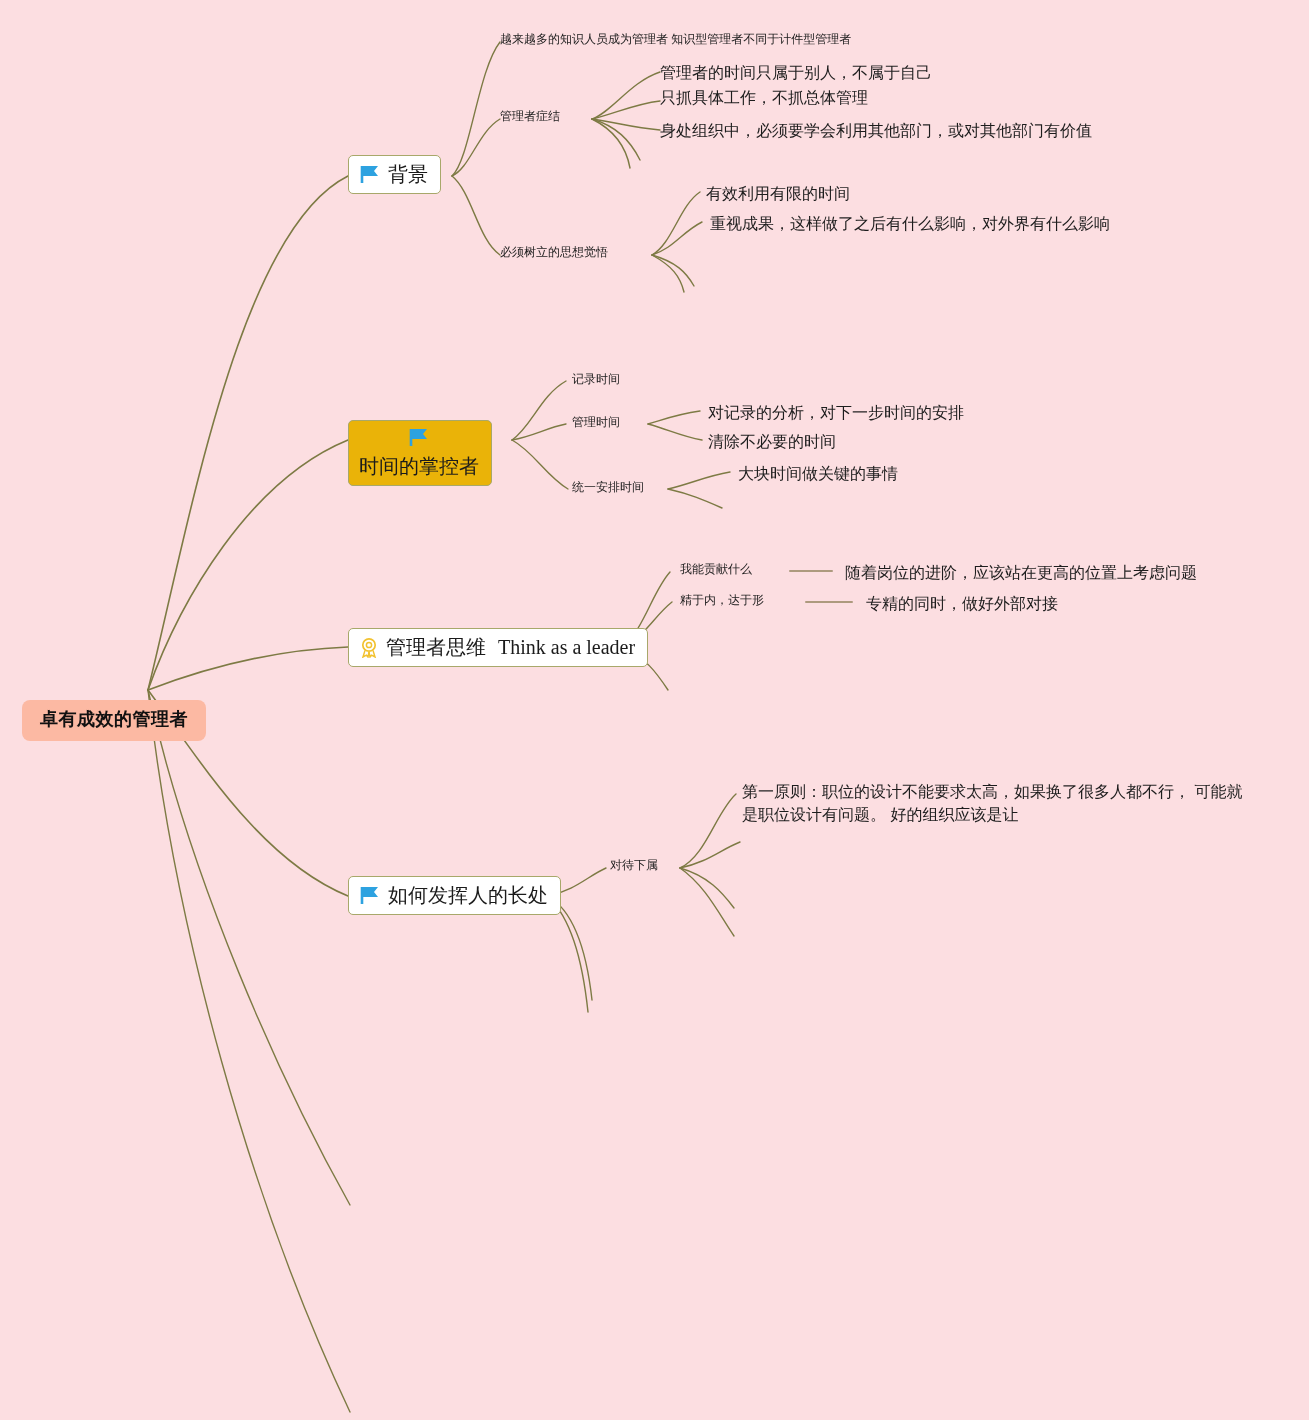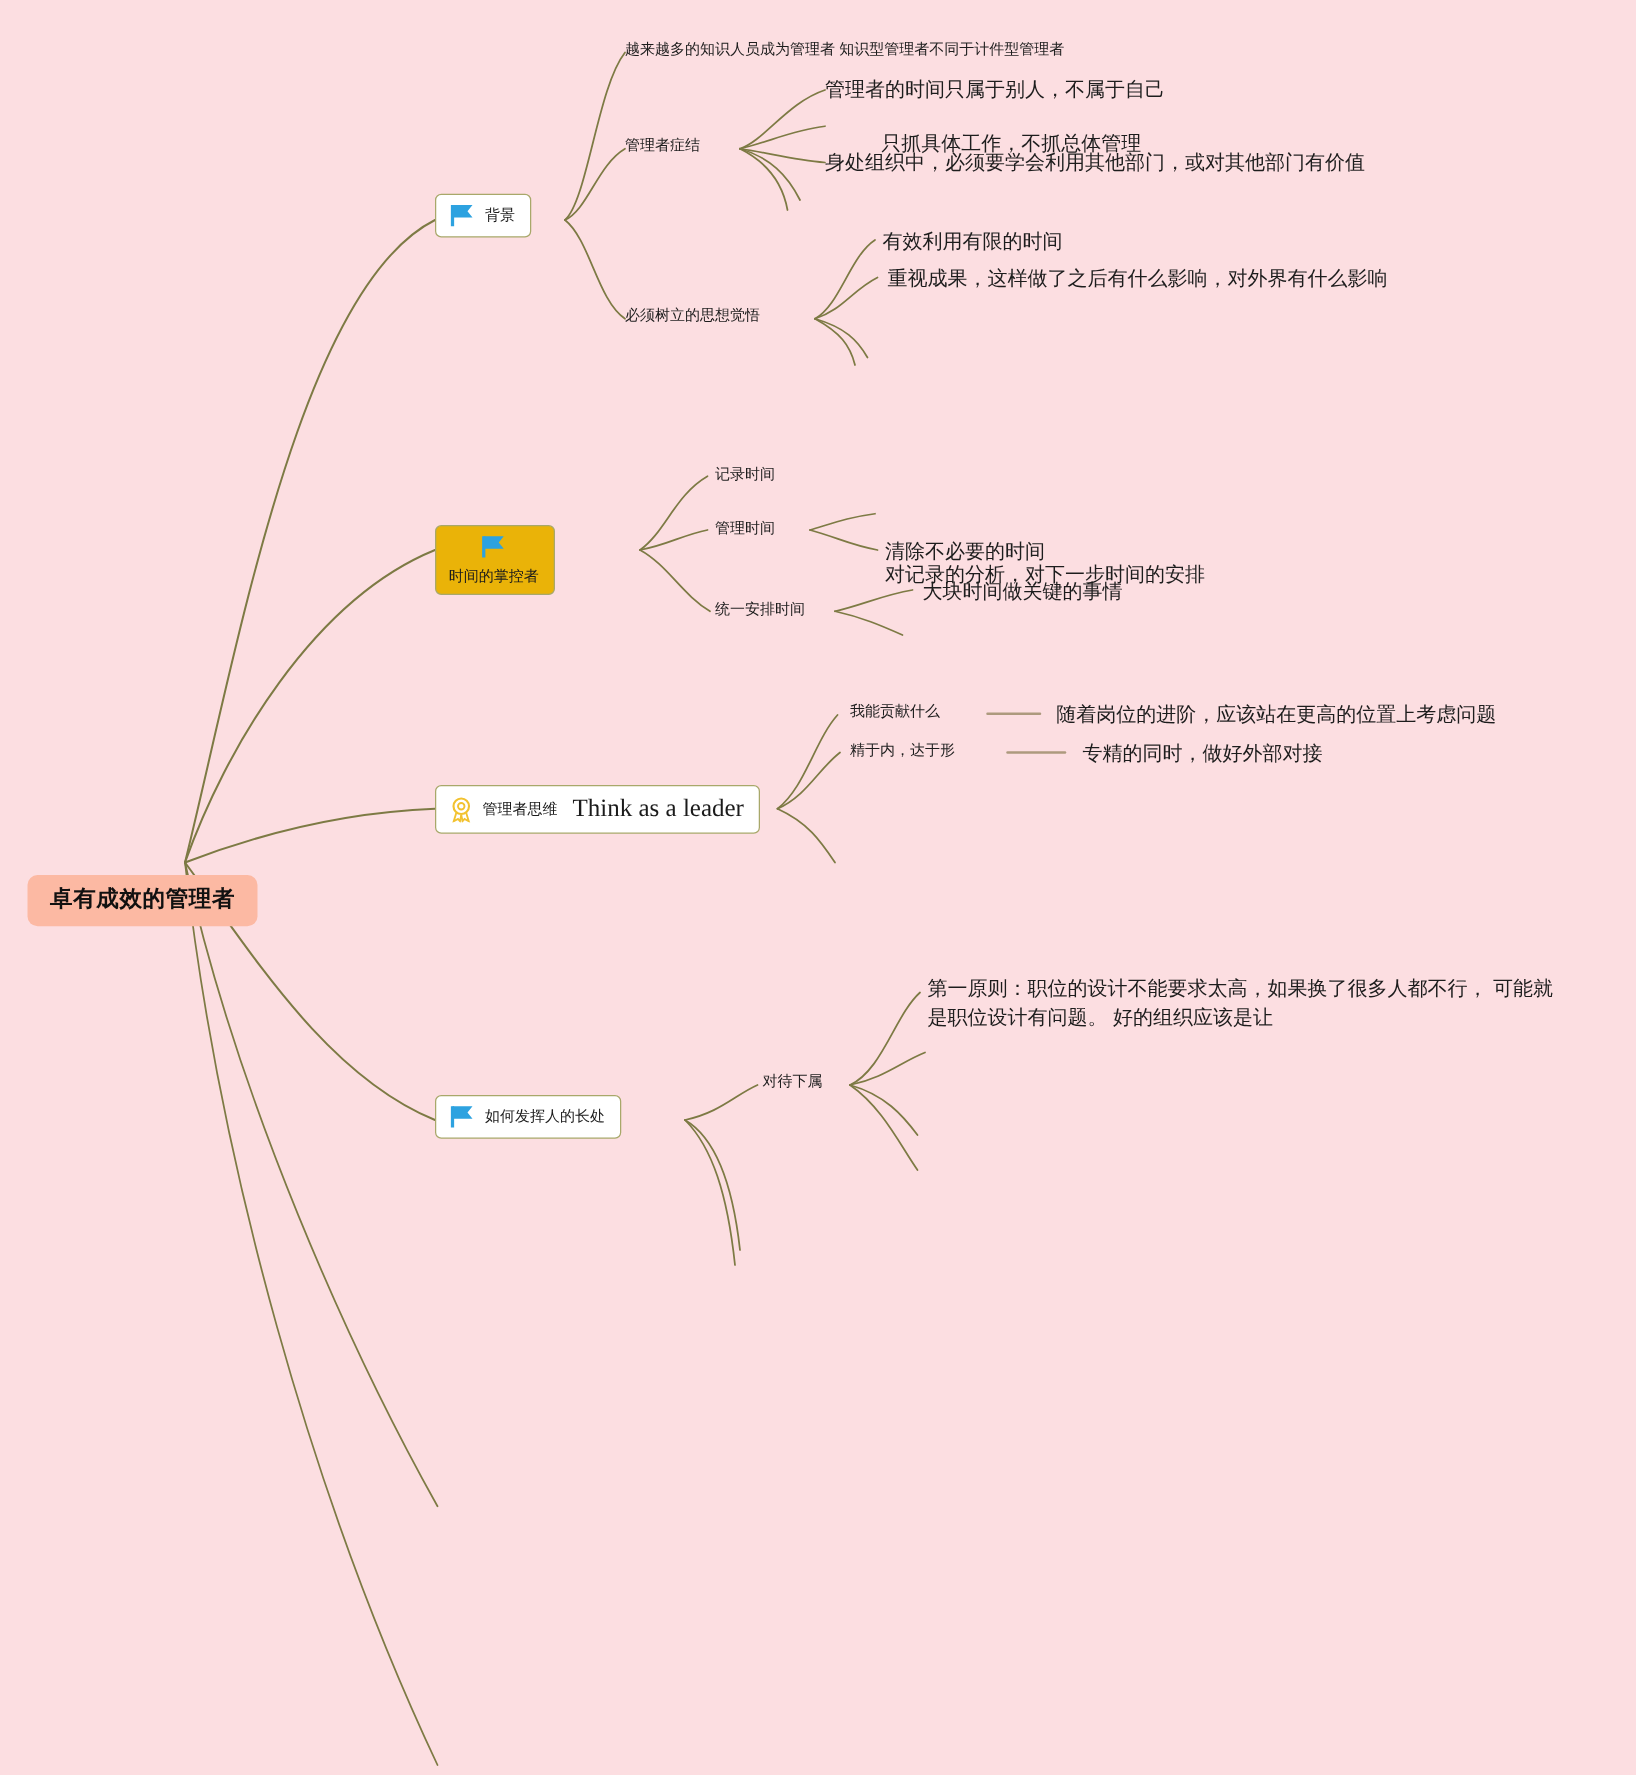--- a/index.html
+++ b/index.html
@@ -51,21 +51,21 @@
     border-radius: 5px;
     padding: 6px 12px 7px 10px;
     font-size: 20px;
     color: #1b1b1b;
     display: flex;
     align-items: center;
     gap: 7px;
     line-height: 1.2;
   }
   .branch-node .label-cn {
-    font-size: 12px;
+    font-size: 20px;
   }
   .branch-node .label-en {
     font-family: "Liberation Serif", "DejaVu Serif", serif;
     font-size: 20px;
     margin-left: 5px;
   }
   
   .text-node {
     font-size: 15.5px;
     color: #1d1d1d;
@@ -166,21 +166,21 @@
     <span>越来越多的知识人员成为管理者 知识型管理者不同于计件型管理者</span>
   </div>
 
   <div class="node text-node lvl2" style="left:500px; top:108px;">
     <span>管理者症结</span>
   </div>
 
   <div class="node text-node lvl3" style="left:660px; top:61px;">
     <span>管理者的时间只属于别人，不属于自己</span>
   </div>
-  <div class="node text-node lvl3" style="left:660px; top:104px;margin-left:45px;">
+  <div class="node text-node lvl3" style="left:660px; top:86px;">
     <span>只抓具体工作，不抓总体管理</span>
   </div>
   <div class="node text-node lvl3" style="left:660px; top:119px;">
     <span>身处组织中，必须要学会利用其他部门，或对其他部门有价值</span>
   </div>
 
   <div class="node text-node lvl2" style="left:500px; top:244px;">
     <span>必须树立的思想觉悟</span>
   </div>
 
@@ -204,21 +204,21 @@
   <div class="node text-node lvl2" style="left:572px; top:371px;">
     <span>记录时间</span>
   </div>
   <div class="node text-node lvl2" style="left:572px; top:414px;">
     <span>管理时间</span>
   </div>
   <div class="node text-node lvl2" style="left:572px; top:479px;">
     <span>统一安排时间</span>
   </div>
 
-  <div class="node text-node lvl3" style="left:708px; top:401px;margin-top:48px;">
+  <div class="node text-node lvl3" style="left:708px; top:401px;">
     <span>对记录的分析，对下一步时间的安排</span>
   </div>
   <div class="node text-node lvl3" style="left:708px; top:430px;">
     <span>清除不必要的时间</span>
   </div>
   <div class="node text-node lvl3" style="left:738px; top:462px;">
     <span>大块时间做关键的事情</span>
   </div>
 
   <div class="node branch-node" style="left: 348px; top: 628px; background: rgb(255, 255, 255); border-color: rgb(168, 168, 106);">

